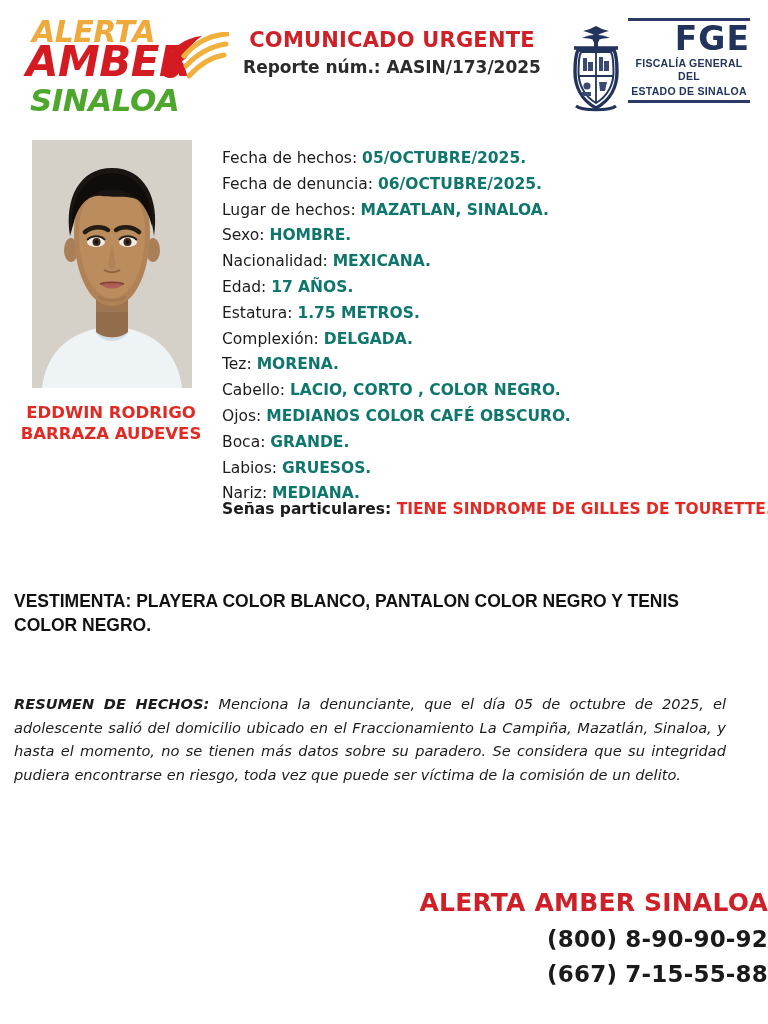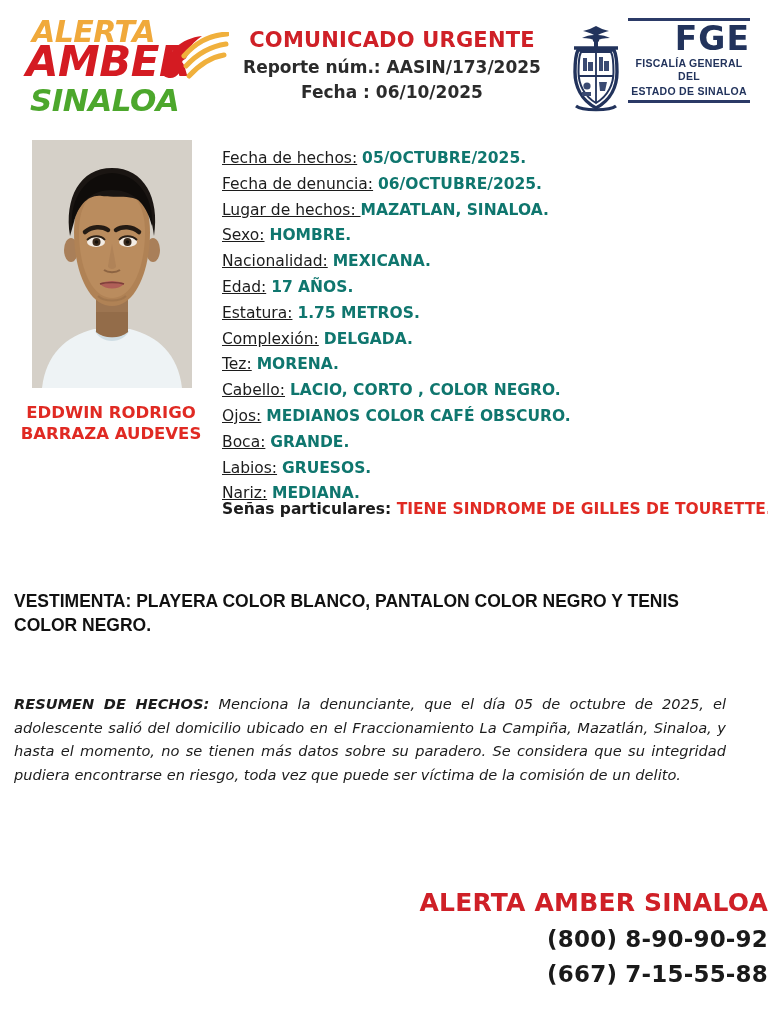--- a/index.html
+++ b/index.html
@@ -175,21 +175,21 @@
     top: 146px;
     width: 530px;
   }
   .detail-row {
     font-family: "DejaVu Sans", sans-serif;
     font-size: 15.5px;
     line-height: 25.8px;
     color: #1c1c1c;
     white-space: nowrap;
   }
-  .detail-label { font-weight: normal; text-decoration: underline; }
+  .detail-label { font-weight: normal; }
   .detail-value {
     font-weight: bold;
     color: #0f766e;
   }
 
   .senas {
     position: absolute;
     left: 222px;
     top: 500px;
     width: 540px;
@@ -271,21 +271,20 @@
       <path d="M10,44 C10,20 28,6 48,4 C36,12 28,24 26,40 C22,46 16,48 10,44 Z" fill="#D41B22"></path>
       <path d="M30,24 C42,10 58,3 73,2" stroke="#F0B03C" stroke-width="5" fill="none" stroke-linecap="round"></path>
       <path d="M32,34 C44,21 58,14 72,12" stroke="#F0B03C" stroke-width="5" fill="none" stroke-linecap="round"></path>
       <path d="M35,44 C46,32 58,25 70,23" stroke="#F0B03C" stroke-width="5" fill="none" stroke-linecap="round"></path>
     </svg>
   </div>
 
   <div class="center-title">
     <div class="comunicado">COMUNICADO URGENTE</div>
     <div class="reporte-num">Reporte núm.: AASIN/173/2025</div>
-    <div class="fecha-emision">Fecha : 06/10/2025</div>
   </div>
 
   <div class="fge">
     <svg class="fge-emblem" viewBox="0 0 56 92">
       <g fill="#22335C">
         <path d="M28,6 C24,8 20,10 15,11 C19,12 23,13 26,15 C22,15 18,16 14,18 C20,18 25,19 28,21 C31,19 36,18 42,18 C38,16 34,15 30,15 C33,13 37,12 41,11 C36,10 32,8 28,6 Z"></path>
         <ellipse cx="28" cy="20" rx="3.2" ry="2.4"></ellipse>
         <path d="M26,22 h4 v6 h-4 Z"></path>
       </g>
       <path d="M10,30 C8,34 7,42 7,52 C7,66 13,80 28,88 C43,80 49,66 49,52 C49,42 48,34 46,30 Z" fill="none" stroke="#22335C" stroke-width="3.4"></path>

